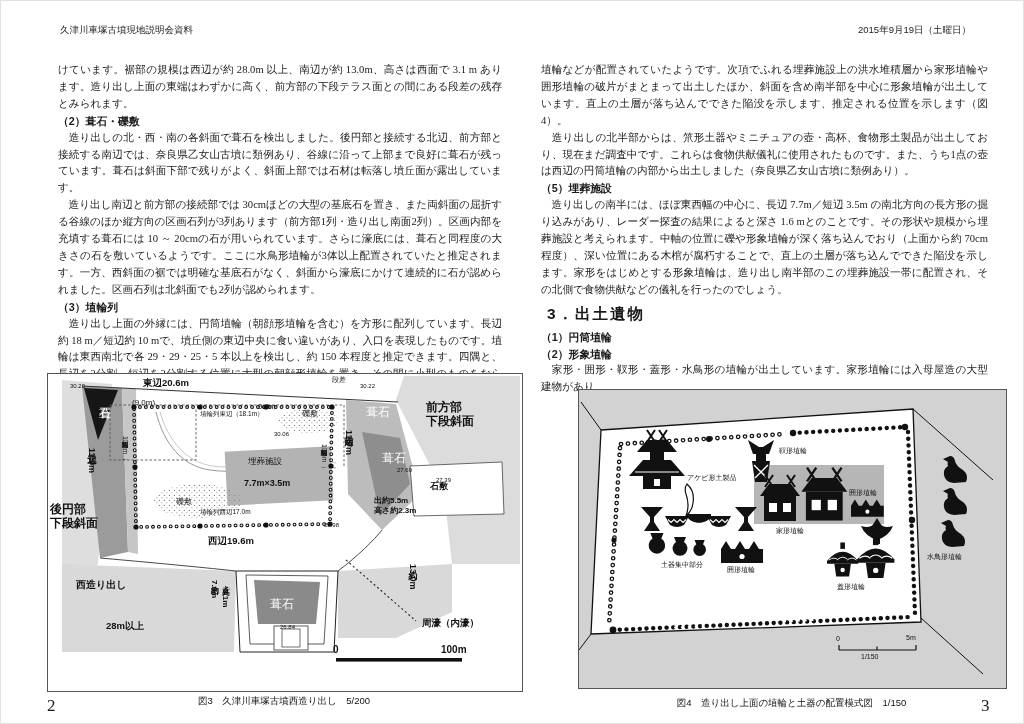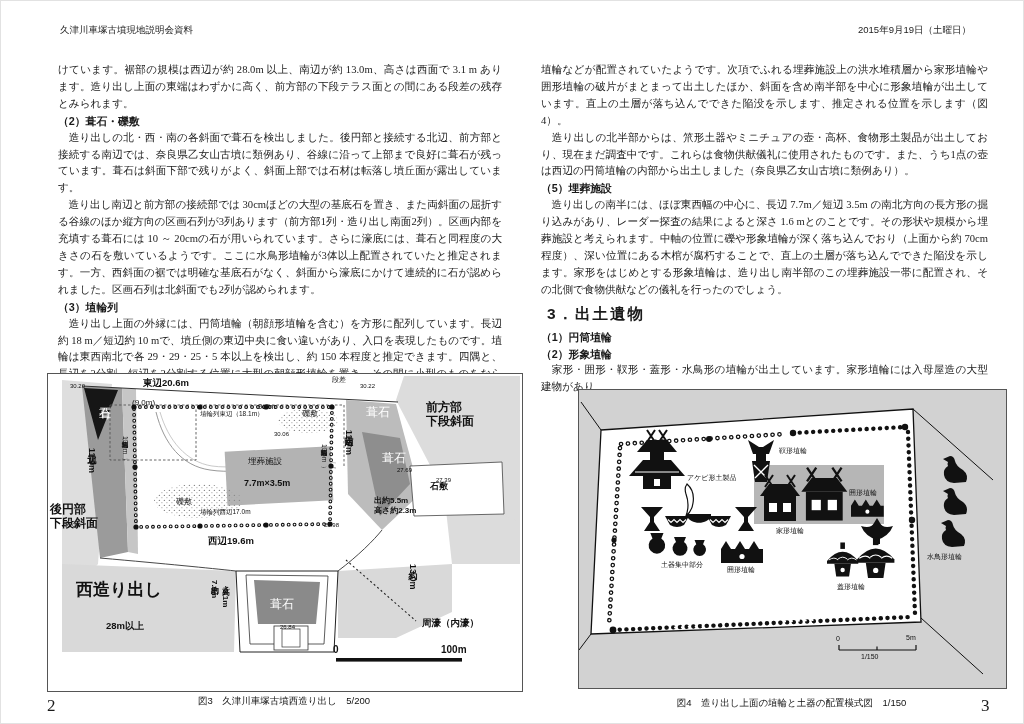--- a/index.html
+++ b/index.html
@@ -23,21 +23,21 @@
   #fig4{left:578px;top:389px;width:427px;height:298px;background:#d2d2d2;}
   .figure svg{position:absolute;left:0;top:0;}
   .fl{position:absolute;font-family:"Liberation Sans",sans-serif;color:#111;white-space:nowrap;}
   .pre{white-space:pre-line;}
   .v{writing-mode:vertical-rl;text-orientation:mixed;}
   .vlr{writing-mode:vertical-lr;text-orientation:mixed;}
   .b{font-weight:bold;}
   .w{color:#fff;}
   .s6{font-size:6px;}  .s65{font-size:6.5px;} .s7{font-size:7px;} .s75{font-size:12px;}
   .s8{font-size:8px;}  .s85{font-size:8.5px;} .s9{font-size:9px;} .s95{font-size:9.5px;}
-  .s10{font-size:10px;}.s105{font-size:12px;}.s13{font-size:17px;}
+  .s10{font-size:10px;}.s105{font-size:12px;}.s13{font-size:10px;}
   .lh{line-height:1.2;}
   .fig-caption{position:absolute;text-align:center;font-family:"Liberation Sans",sans-serif;font-size:9.5px;color:#111;}
   #cap3{left:47px;top:695px;width:474px;}
   #cap4{left:578px;top:697px;width:427px;}
   .rb{stroke:#111;stroke-width:3.8;stroke-linecap:round;stroke-dasharray:0.1 5.8;fill:none;}
   .rw{stroke:#fff;stroke-width:1.7;stroke-linecap:round;stroke-dasharray:0.1 5.8;fill:none;}
   .db{stroke:#111;stroke-width:4.4;stroke-linecap:round;stroke-dasharray:0.1 6.6;fill:none;}
   .rb4{stroke:#111;stroke-width:4.6;stroke-linecap:round;stroke-dasharray:0.1 6.8;fill:none;}
   .rw4{stroke:#fff;stroke-width:2;stroke-linecap:round;stroke-dasharray:0.1 6.8;fill:none;}
 </style>

